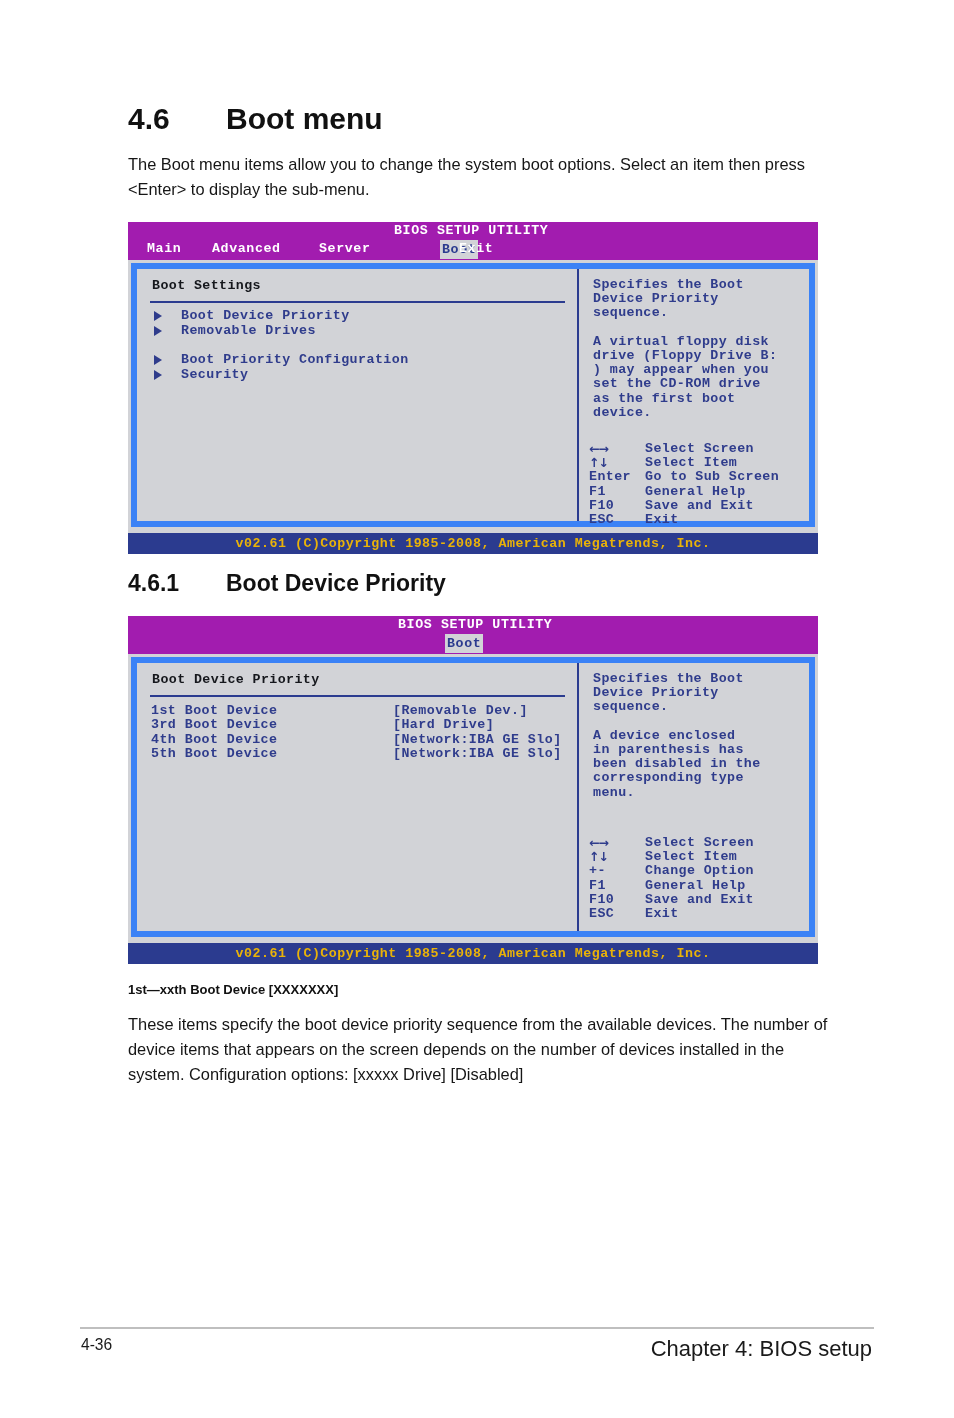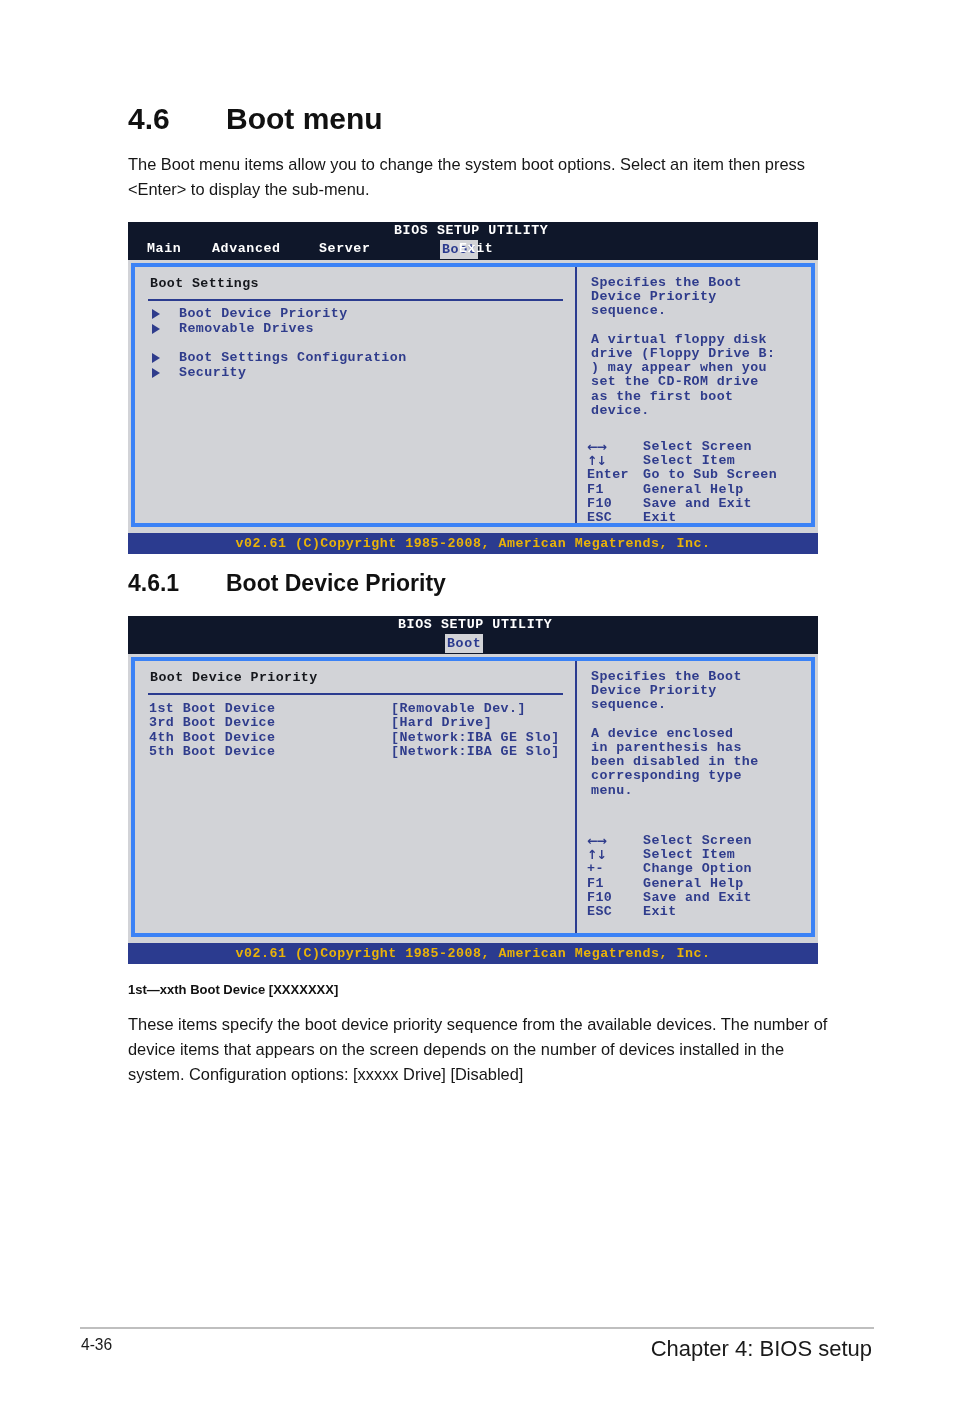--- a/index.html
+++ b/index.html
@@ -73,21 +73,21 @@
     background: #d2d3d7;
     font-family: "Liberation Mono", "DejaVu Sans Mono", monospace;
     color: #2f3c8c;
   }
   #bios-screen-1 { top: 222px; height: 332px; }
   #bios-screen-2 { top: 616px; height: 348px; }
 
   .bios-titlebar {
     position: relative;
     height: 38px;
-    background: #0f172a;
+    background: #a21caf;
   }
   .bios-title {
     position: absolute;
     left: 0; right: 0;
     top: 1px;
     text-align: center;
     color: #ffffff;
     font-size: 13.3px;
     letter-spacing: 0.6px;
     font-weight: bold;
@@ -123,21 +123,21 @@
   .m-advanced { left: 84px; }
   .m-server   { left: 191px; }
   .m-boot     { left: 265px; }
   .m-exit     { left: 331px; }
   .m-boot-only{ left: 270px; }
 
   
   .bios-body {
     position: relative;
     margin: 3px 3px 0 3px;
-    border: 4px solid #3b82f6;
+    border: 6px solid #3b82f6;
     background: #d2d3d7;
     box-sizing: border-box;
   }
   #bios-screen-1 .bios-body { height: 264px; }
   #bios-screen-2 .bios-body { height: 280px; }
 
   .panel-left {
     position: absolute;
     left: 0; top: 0;
     width: 440px;
@@ -355,21 +355,21 @@
             <span class="bullet"></span>
             <span class="label">Boot Device Priority</span>
           </div>
           <div class="submenu-row">
             <span class="bullet"></span>
             <span class="label">Removable Drives</span>
           </div>
           <div class="submenu-row spacer"></div>
           <div class="submenu-row">
             <span class="bullet"></span>
-            <span class="label">Boot Settings Configuration</span>
+            <span class="label">Boot Priority Configuration</span>
           </div>
           <div class="submenu-row">
             <span class="bullet"></span>
             <span class="label">Security</span>
           </div>
         </div>
       </div>
 
       <div class="panel-right">
         <div class="help-text">Specifies the Boot

